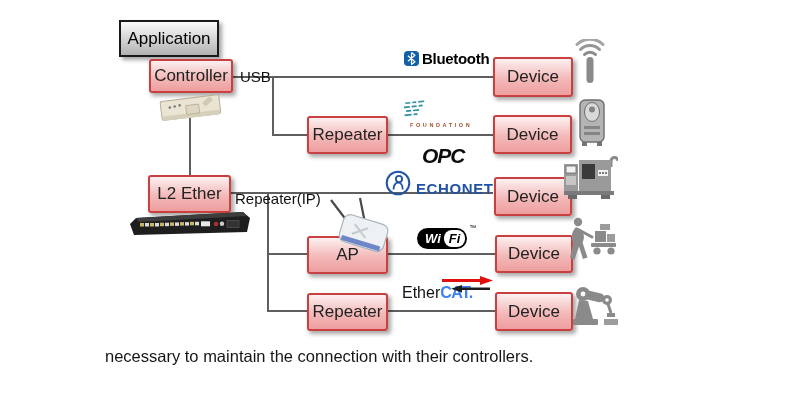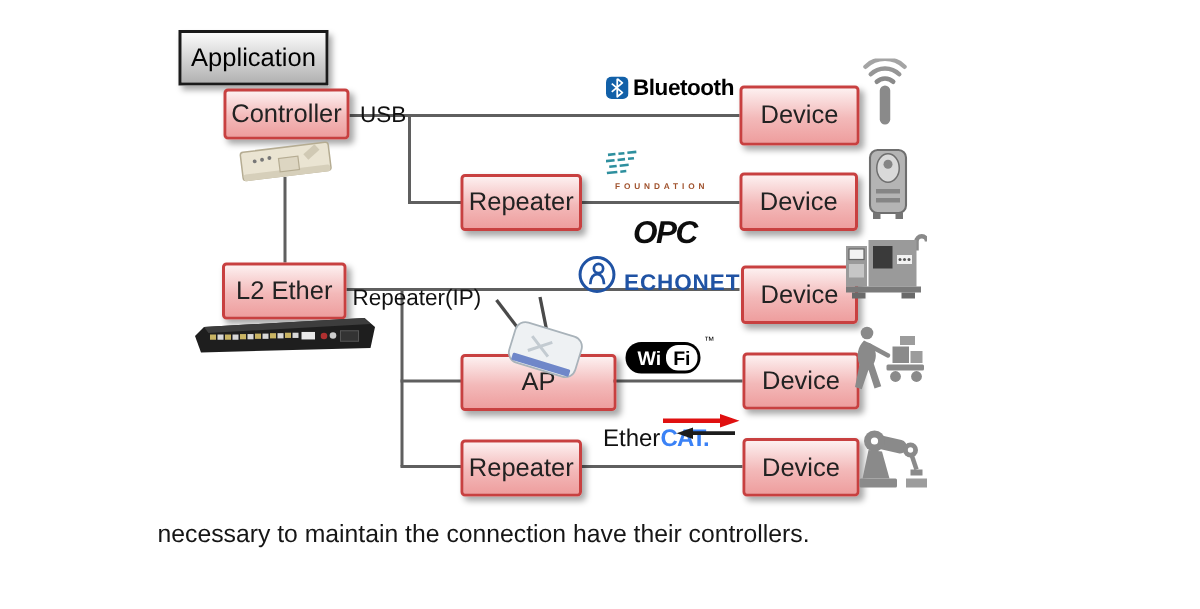--- a/index.html
+++ b/index.html
@@ -36,21 +36,21 @@
   .opc-dashes { position:absolute; left:0; top:2px; }
   .opc-text { position:absolute; left:18px; top:-2px; font-size:21px; font-weight:900; color:#0d0d0d; letter-spacing:-1px; font-style:italic;margin-top:48px; }
   .opc-foundation { margin-top:2px; padding-left:6px; font-size:5.5px; letter-spacing:2.6px; color:#a0522d; font-weight:bold; }
 
   
   .echonet-logo { position:absolute; left:385px; top:168px; display:flex; align-items:center; gap:5px; }
   .echonet-text { font-size:15px; font-weight:bold; color:#2053a4; letter-spacing:0.6px;margin-top:12px; }
 
   
   .wifi-logo { position:absolute; left:417px; top:228px; height:21px; display:inline-flex; align-items:stretch;
-    background:#000; border-radius:10.5px; padding:2px; }
+    background:#000; border-radius:10.5px; padding:2px;font-style:italic; }
   .wifi-wi { color:#fff; font-weight:bold; font-size:13px; padding:0 3px 0 6px; display:flex; align-items:center; }
   .wifi-fi { background:#fff; color:#000; font-weight:bold; font-size:13px; border-radius:8px; padding:0 5px; display:flex; align-items:center; }
   .wifi-tm { position:absolute; right:-9px; top:-4px; font-size:7px; color:#000; }
 
   
   .ecat-logo { position:absolute; left:402px; top:284px; white-space:nowrap; }
   .ecat-ether { font-size:16px; color:#111; }
   .ecat-cat { font-size:16px; font-weight:900; color:#3b82f6; letter-spacing:-0.5px; }
   .ecat-arrows { position:absolute; left:36px; top:-9px; }
 
@@ -78,21 +78,21 @@
   </div>
   <div class="node" style="left:149px;top:59px;width:84px;height:34px;">
     <span>Controller</span>
   </div>
   <div class="node" style="left:148px;top:175px;width:83px;height:38px;">
     <span>L2 Ether</span>
   </div>
   <div class="node" style="left:307px;top:116px;width:81px;height:38px;">
     <span>Repeater</span>
   </div>
-  <div class="node" style="left:307px;top:236px;width:104px;height:38px;">
+  <div class="node" style="left:307px;top:236px;width:81px;height:38px;">
     <span>AP</span>
   </div>
   <div class="node" style="left:307px;top:293px;width:81px;height:38px;">
     <span>Repeater</span>
   </div>
   <div class="node" style="left:493px;top:57px;width:80px;height:40px;">
     <span>Device</span>
   </div>
   <div class="node" style="left:493px;top:115px;width:79px;height:39px;">
     <span>Device</span>
@@ -259,16 +259,16 @@
     <circle cx="35" cy="14" r="5" fill="#8a8a8a"></circle>
     <circle cx="35" cy="14" r="1.8" fill="#fff"></circle>
     <path d="M7 14 L16 15 L21 33 L3 33 z" fill="#8a8a8a"></path>
     <rect x="1" y="33" width="25" height="6" rx="1" fill="#8a8a8a"></rect>
     <path d="M36 18 L39 27" stroke="#8a8a8a" stroke-width="3"></path>
     <rect x="35" y="27" width="8" height="4" fill="#8a8a8a"></rect>
     <rect x="32" y="33" width="14" height="6" fill="#9c9c9c"></rect>
   </svg>
 
   <div class="caption">
-    <div>necessary to maintain the connection have their controllers.</div>
+    <div>necessary to maintain the connection with their controllers.</div>
   </div>
 
 </div>
 
 </body></html>

